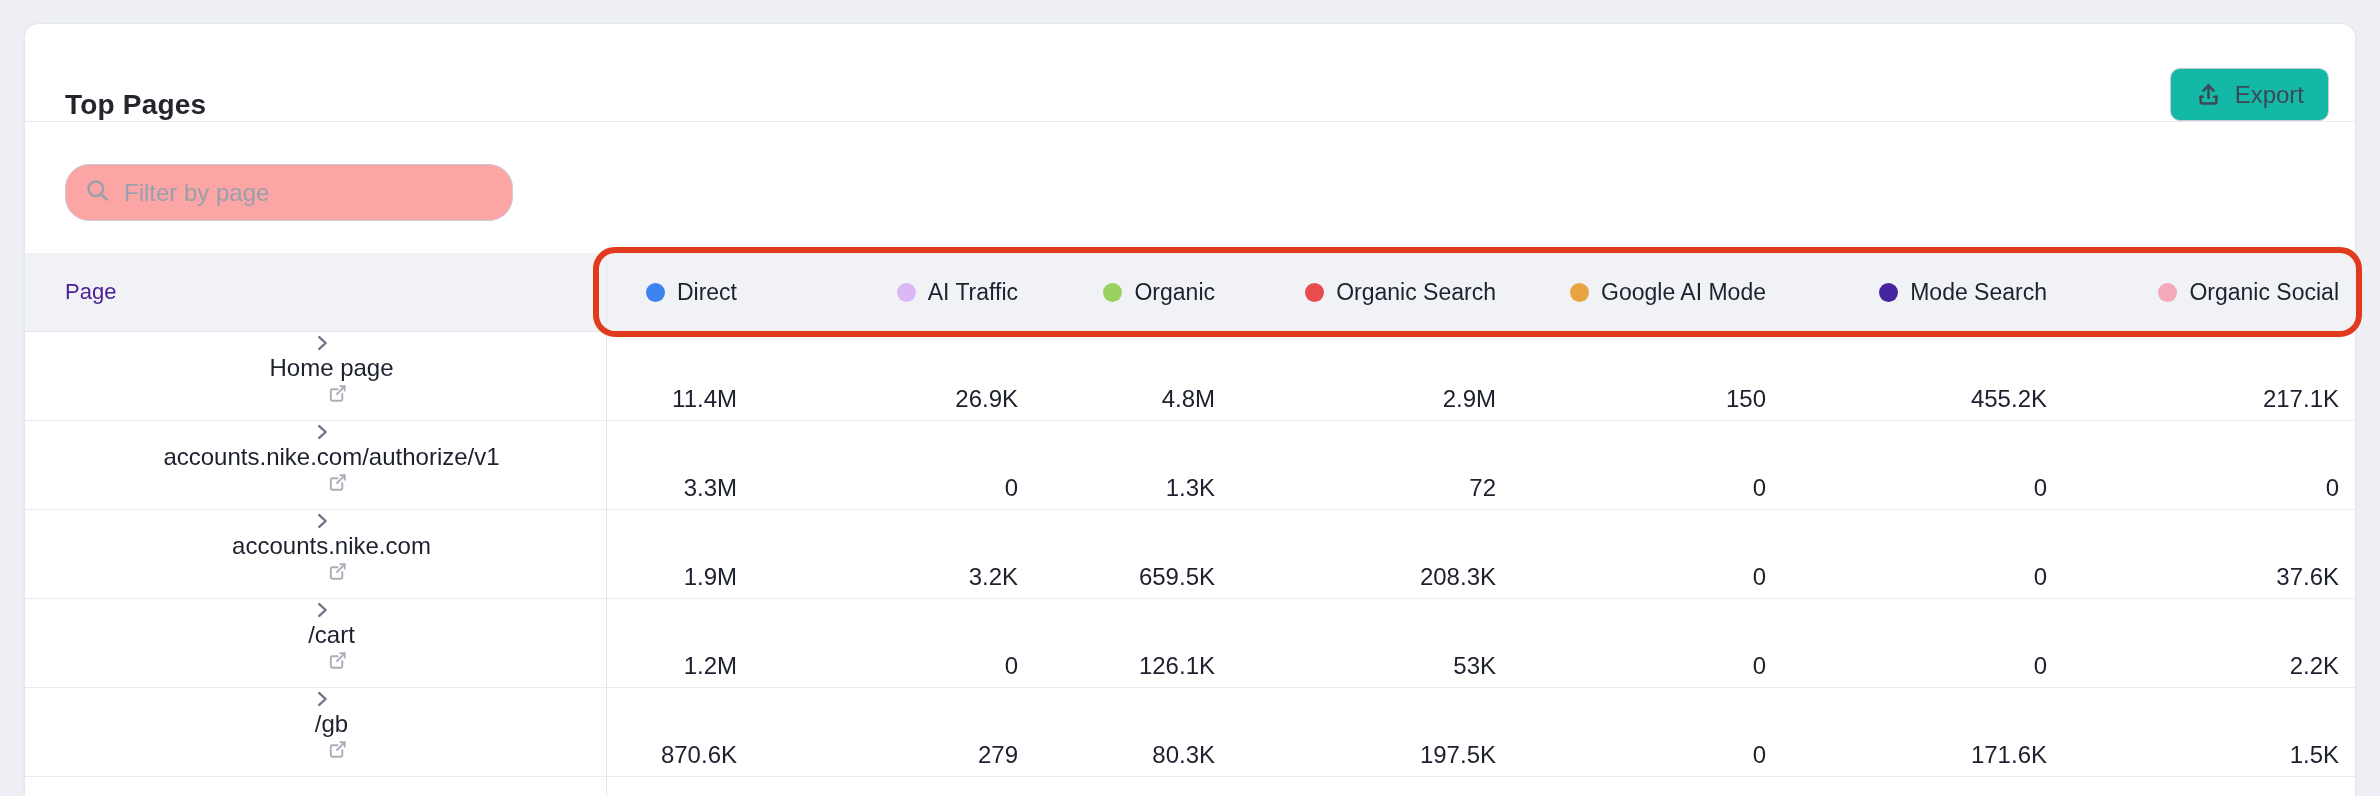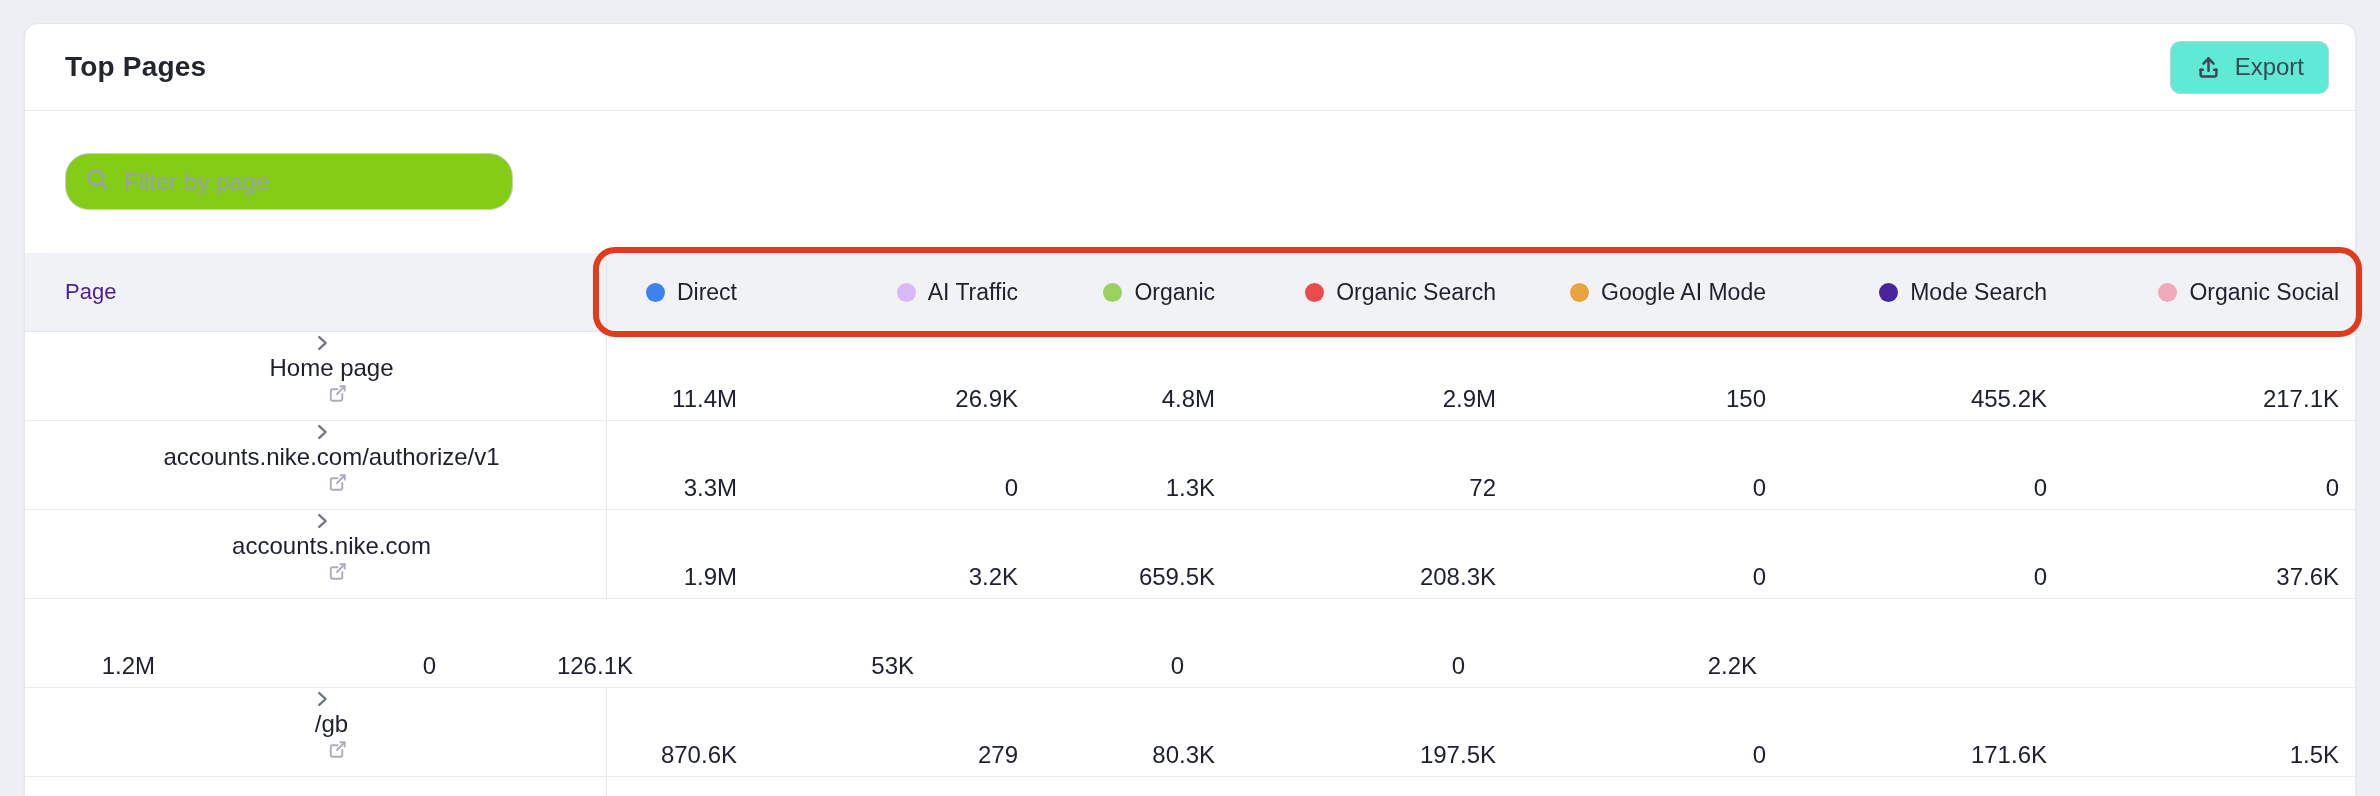--- a/index.html
+++ b/index.html
@@ -11,36 +11,36 @@
     color:#1e222f;
   }
   .card {
     position:absolute; left:24px; top:23px; width:2332px; height:830px;
     background:#ffffff; border:1px solid #e5e7ee; border-radius:14px;
     box-shadow:0 1px 3px rgba(30,34,47,.05);
     overflow:hidden;
   }
   
   .card-header {
-    height:87px; display:flex; align-items:center;
+    height:98px; display:flex; align-items:flex-end;
     padding:0 26px 0 40px; border-bottom:1.5px solid #e8eaef;
   }
   .card-title { font-size:28px; font-weight:700; color:#23262d; letter-spacing:.2px; }
   .export-btn {
     margin-left:auto; display:flex; align-items:center; gap:13px;
     height:53px; padding:0 24px;
-    background:#5eead4; border:1.5px solid #c8ccd6; border-radius:10px;
+    background:#14b8a6; border:1.5px solid #c8ccd6; border-radius:10px;
     font-size:24px; font-weight:500; color:#3f4756; cursor:pointer;
   }
   .export-btn svg { display:block; }
   
   .filter-wrap { padding:42px 40px 0 40px; }
   .filter-box {
     width:448px; height:57px; display:flex; align-items:center; gap:13px;
-    border:1.5px solid #c8ccd6; border-radius:24px; background:#84cc16; padding:0 18px;
+    border:1.5px solid #c8ccd6; border-radius:24px; background:#fca5a5; padding:0 18px;
   }
   .filter-box input {
     border:none; outline:none; flex:1; font-size:24px;
     font-family:"Liberation Sans","DejaVu Sans",sans-serif; color:#1e222f; background:transparent;
   }
   .filter-box input::placeholder { color:#99a0ad; }
   
   .table { position:absolute; left:0; top:229px; right:0; bottom:0; display:flex; flex-direction:column; }
   .t-row { display:flex; align-items:stretch; border-bottom:1.5px solid #e9ebf0; }
   .page-cell {
@@ -219,20 +219,35 @@
             <div class="value-cell">3.2K</div>
             <div class="value-cell">659.5K</div>
             <div class="value-cell">208.3K</div>
             <div class="value-cell">0</div>
             <div class="value-cell">0</div>
             <div class="value-cell">37.6K</div>
           </div>
   </div>
 
   <div class="t-row data-row">
+    <div class="page-cell">
+      <span class="chevron">
+        <svg width="22" height="22" viewBox="0 0 24 24" fill="none" stroke="#6f7585" stroke-width="2.6" stroke-linecap="round" stroke-linejoin="round">
+          <path d="M9 5.5 16 12l-7 6.5"></path>
+        </svg>
+      </span>
+      <span class="page-name">/cart</span>
+      <span class="ext-link">
+        <svg width="23" height="23" viewBox="0 0 24 24" fill="none" stroke="#a9aeba" stroke-width="2" stroke-linecap="round" stroke-linejoin="round">
+          <path d="M17 12.5V18a1.5 1.5 0 0 1-1.5 1.5h-9A1.5 1.5 0 0 1 5 18V9a1.5 1.5 0 0 1 1.5-1.5H12"></path>
+          <path d="M15 4.5h4.5V9"></path>
+          <path d="M19.5 4.5 11.5 12.5"></path>
+        </svg>
+      </span>
+    </div>
     <div class="grid row-grid">
             <div class="value-cell">1.2M</div>
             <div class="value-cell">0</div>
             <div class="value-cell">126.1K</div>
             <div class="value-cell">53K</div>
             <div class="value-cell">0</div>
             <div class="value-cell">0</div>
             <div class="value-cell">2.2K</div>
           </div>
   </div>

